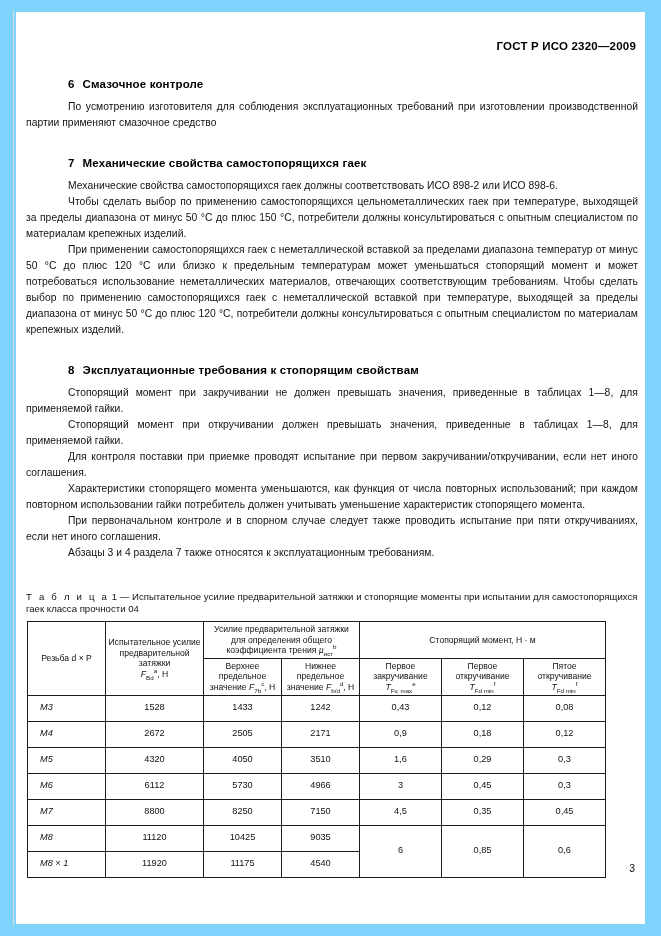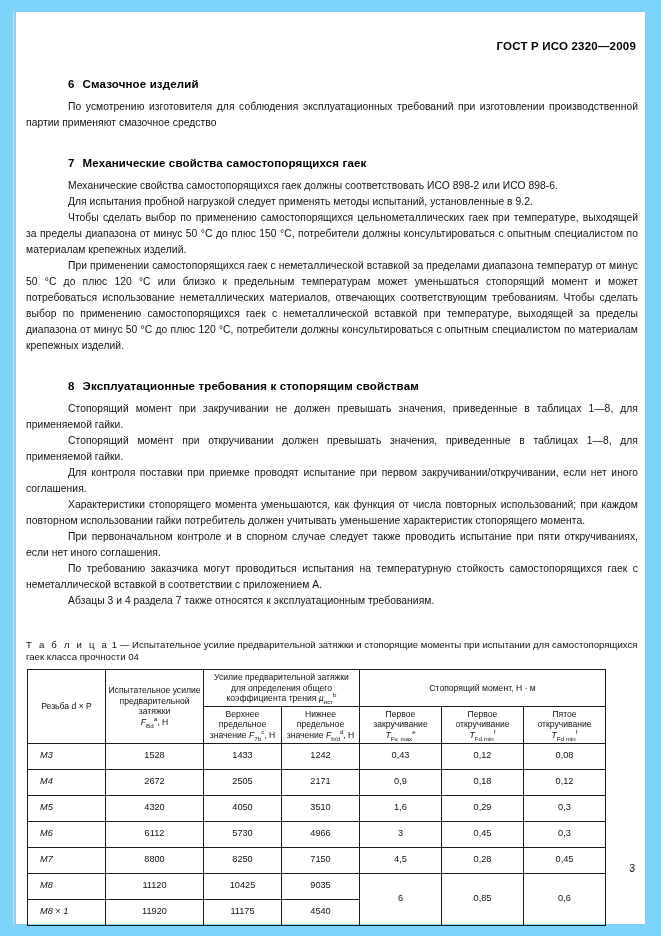--- a/index.html
+++ b/index.html
@@ -142,50 +142,48 @@
 
 <div class="page">
   <div class="frame-line-left"></div>
   <div class="sheet"></div>
 
   <div class="content">
 
     <div class="doc-header">ГОСТ Р ИСО 2320—2009</div>
 
     <h2 class="section">
-      <span class="num">6</span><span>Смазочное изделий</span>
+      <span class="num">6</span><span>Смазочное контроле</span>
     </h2>
     <div class="block">
       <p class="para">По усмотрению изготовителя для соблюдения эксплуатационных требований при изготовлении производственной партии применяют смазочное средство</p>
     </div>
 
     <div class="gap-m"></div>
 
     <h2 class="section">
       <span class="num">7</span><span>Механические свойства самостопорящихся гаек</span>
     </h2>
     <div class="block">
       <p class="para">Механические свойства самостопорящихся гаек должны соответствовать ИСО 898-2 или ИСО 898-6.</p>
-      <p class="para">Для испытания пробной нагрузкой следует применять методы испытаний, установленные в 9.2.</p>
       <p class="para">Чтобы сделать выбор по применению самостопорящихся цельнометаллических гаек при температуре, выходящей за пределы диапазона от минус 50 °С до плюс 150 °С, потребители должны консультироваться с опытным специалистом по материалам крепежных изделий.</p>
       <p class="para">При применении самостопорящихся гаек с неметаллической вставкой за пределами диапазона температур от минус 50 °С до плюс 120 °С или близко к предельным температурам может уменьшаться стопорящий момент и может потребоваться использование неметаллических материалов, отвечающих соответствующим требованиям. Чтобы сделать выбор по применению самостопорящихся гаек с неметаллической вставкой при температуре, выходящей за пределы диапазона от минус 50 °С до плюс 120 °С, потребители должны консультироваться с опытным специалистом по материалам крепежных изделий.</p>
     </div>
 
     <div class="gap-m"></div>
 
     <h2 class="section">
       <span class="num">8</span><span>Эксплуатационные требования к стопорящим свойствам</span>
     </h2>
     <div class="block">
       <p class="para">Стопорящий момент при закручивании не должен превышать значения, приведенные в таблицах 1—8, для применяемой гайки.</p>
       <p class="para">Стопорящий момент при откручивании должен превышать значения, приведенные в таблицах 1—8, для применяемой гайки.</p>
       <p class="para">Для контроля поставки при приемке проводят испытание при первом закручивании/откручивании, если нет иного соглашения.</p>
       <p class="para">Характеристики стопорящего момента уменьшаются, как функция от числа повторных использований; при каждом повторном использовании гайки потребитель должен учитывать уменьшение характеристик стопорящего момента.</p>
       <p class="para">При первоначальном контроле и в спорном случае следует также проводить испытание при пяти откручиваниях, если нет иного соглашения.</p>
-      <p class="para">По требованию заказчика могут проводиться испытания на температурную стойкость самостопорящихся гаек с неметаллической вставкой в соответствии с приложением А.</p>
       <p class="para">Абзацы 3 и 4 раздела 7 также относятся к эксплуатационным требованиям.</p>
     </div>
 
     <div class="gap-l"></div>
 
     <div class="table-caption">
       <span class="spaced">Т а б л и ц а</span>
       <span>1</span>
       <span>— Испытательное усилие предварительной затяжки и стопорящие моменты при испытании для самостопорящихся гаек класса прочности 04</span>
     </div>
@@ -276,21 +274,21 @@
           <td>3</td>
           <td>0,45</td>
           <td>0,3</td>
         </tr>
         <tr>
           <td class="thread">М7</td>
           <td>8800</td>
           <td>8250</td>
           <td>7150</td>
           <td>4,5</td>
-          <td>0,28</td>
+          <td>0,35</td>
           <td>0,45</td>
         </tr>
         <tr>
           <td class="thread">М8</td>
           <td>11120</td>
           <td>10425</td>
           <td>9035</td>
           <td rowspan="2">6</td>
           <td rowspan="2">0,85</td>
           <td rowspan="2">0,6</td>

